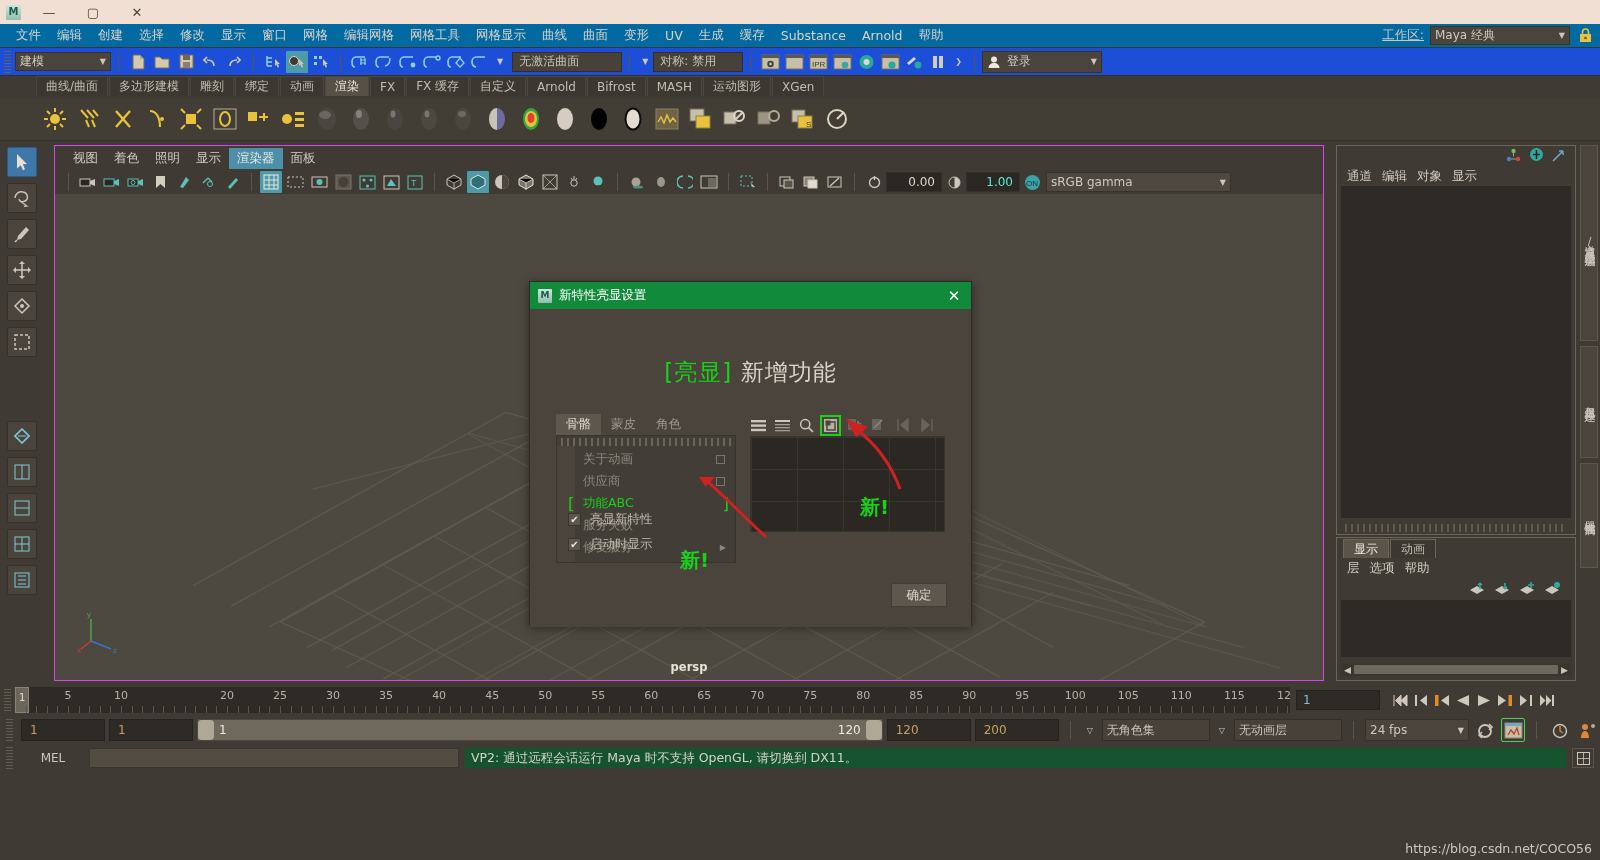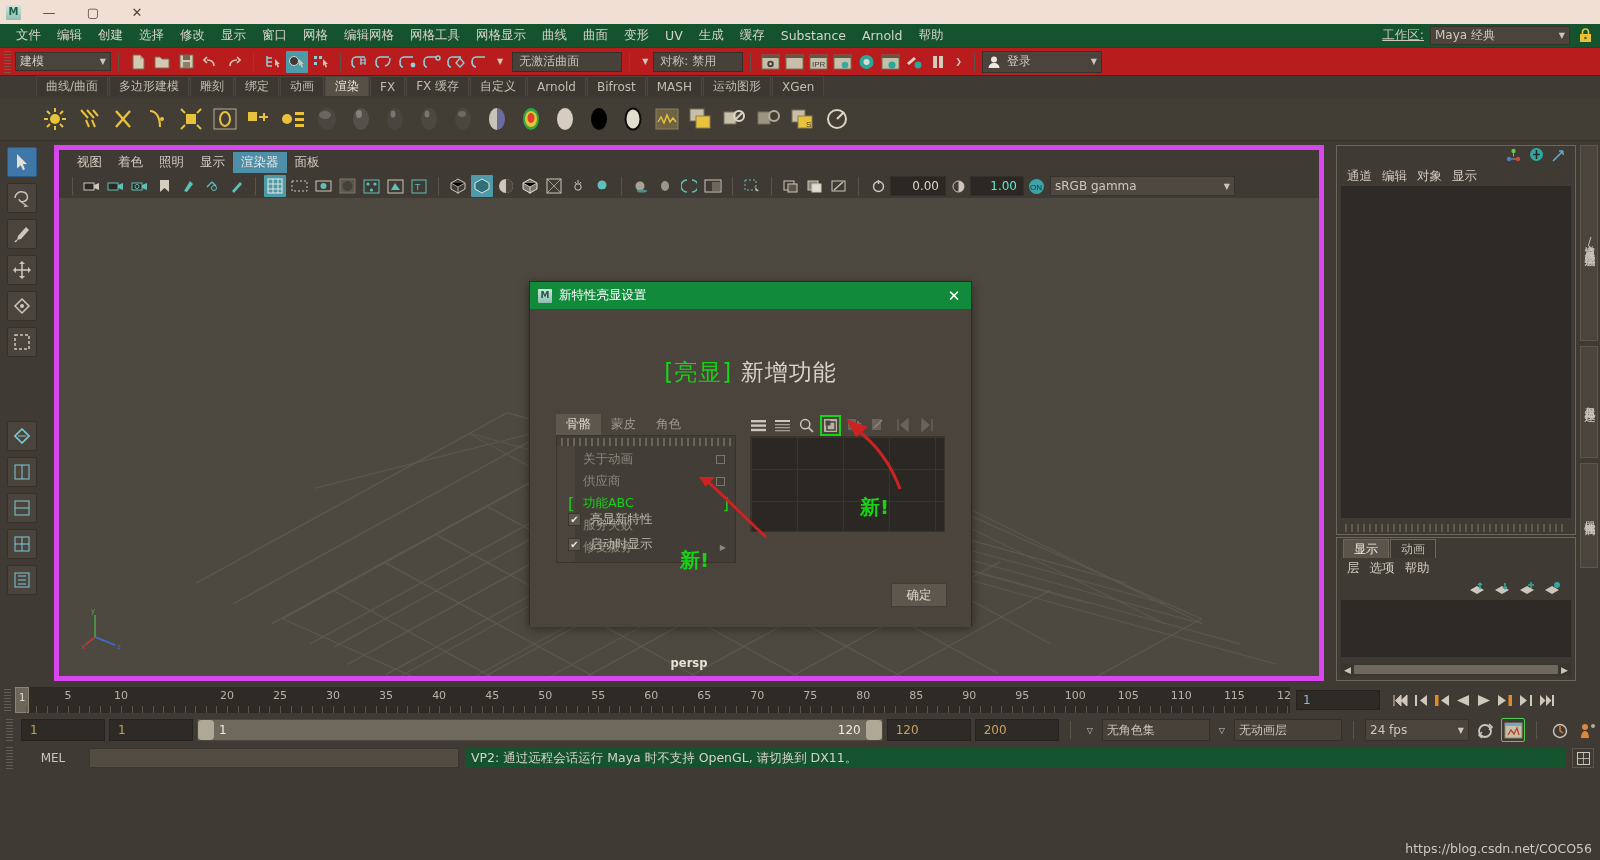--- a/index.html
+++ b/index.html
@@ -23,36 +23,36 @@
     color:#1d5b4a;font-weight:bold;font-size:10px;line-height:1;
   }
   #titlebar .wintitle{flex:1;}
   #titlebar .wbtns{display:flex;height:100%;}
   #titlebar .wbtn{
     width:44px;height:100%;display:flex;align-items:center;justify-content:center;
     font-size:13px;color:#4a443c;
   }
   
   #menubar{
-    height:24px;background:#14532d;display:flex;align-items:center;
+    height:24px;background:#0369a1;display:flex;align-items:center;
     padding-left:8px;border-bottom:1px solid #3a352f;
   }
   #menubar .mi{padding:2px 8px;color:#d8d2c8;font-size:12.5px;white-space:nowrap;}
   #menubar .spacer{flex:1;}
   #menubar .wsLabel{color:#cdc6bc;margin-right:6px;font-size:12.5px;text-decoration:underline;}
   .combo{
     background:#4a443c;border:1px solid #37322c;height:19px;
     display:flex;align-items:center;padding:0 4px;color:#cfc8be;font-size:12px;
     position:relative;
   }
   .combo .arrow{margin-left:auto;font-size:8px;color:#cdc6bc;padding-left:8px;}
   .lockicon{width:18px;height:20px;display:flex;align-items:center;justify-content:center;margin:0 6px;}
   
   #statusline{
-    height:28px;background:#b91c1c;display:flex;align-items:center;
+    height:28px;background:#1d4ed8;display:flex;align-items:center;
     padding-left:4px;border-bottom:1px solid #332f29;
   }
   .gripper{width:7px;height:22px;background:
      repeating-linear-gradient(to bottom,#6b6459 0 1px,transparent 1px 3px);
      margin-right:4px;opacity:.8;}
   .tbsep{width:1px;height:18px;background:#5a544a;margin:0 7px;}
   .ticon{
     width:22px;height:22px;margin:0 1px;display:flex;align-items:center;justify-content:center;
     border-radius:1px;
   }
@@ -77,21 +77,21 @@
   #body{display:flex;height:544px;}
   #toolbox{width:44px;background:#3f3a33;padding-top:6px;display:flex;flex-direction:column;align-items:center;}
   #toolbox .tool{
     width:30px;height:30px;margin-bottom:6px;display:flex;align-items:center;justify-content:center;
     background:#4a443c;border:1px solid #35302a;border-radius:2px;
   }
   #toolbox .tool.active{background:#3f78a8;border-color:#2b5c86;}
   #toolbox .gap{height:58px;}
   #viewportcol{flex:1;padding:4px 6px 4px 10px;}
   #viewport{
-    height:100%;background:#3f3a33;border:5px solid #d946ef;display:flex;flex-direction:column;
+    height:100%;background:#3f3a33;border:1px solid #d946ef;display:flex;flex-direction:column;
   }
   #vpmenu{height:24px;display:flex;align-items:center;padding-left:10px;background:#3f3a33;}
   #vpmenu .vmi{padding:2px 8px;font-size:12.5px;color:#d3ccc2;}
   #vpmenu .vmi.active{background:#4d8fa8;color:#f0ece4;}
   #vptools{height:24px;display:flex;align-items:center;padding-left:6px;background:#3f3a33;}
   #vpcanvas{flex:1;background:#4e4940;position:relative;overflow:hidden;}
   #persplabel{
     position:absolute;left:50%;bottom:6px;transform:translateX(-50%);
     font-size:11.5px;color:#e8e2d6;font-weight:bold;
   }

